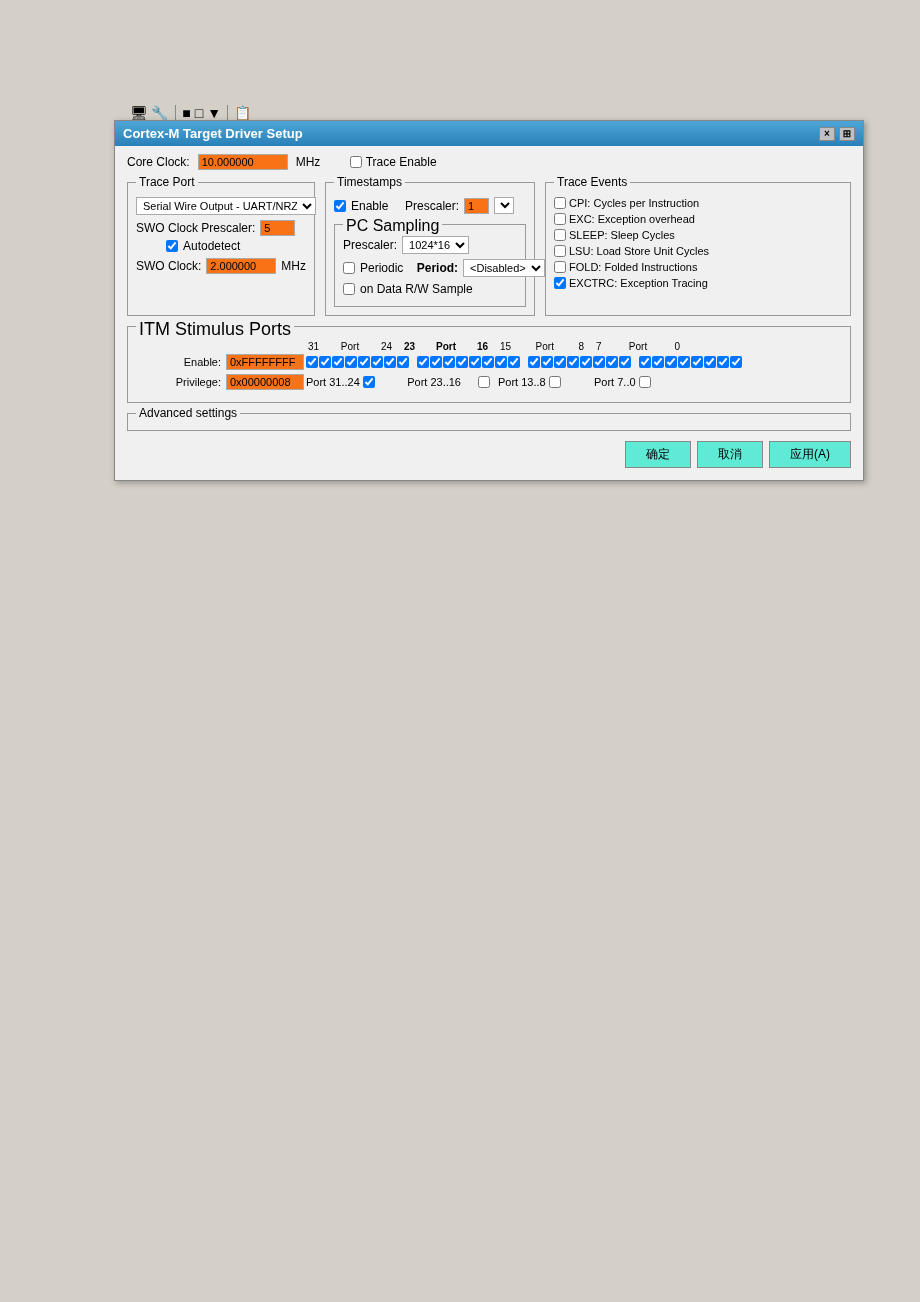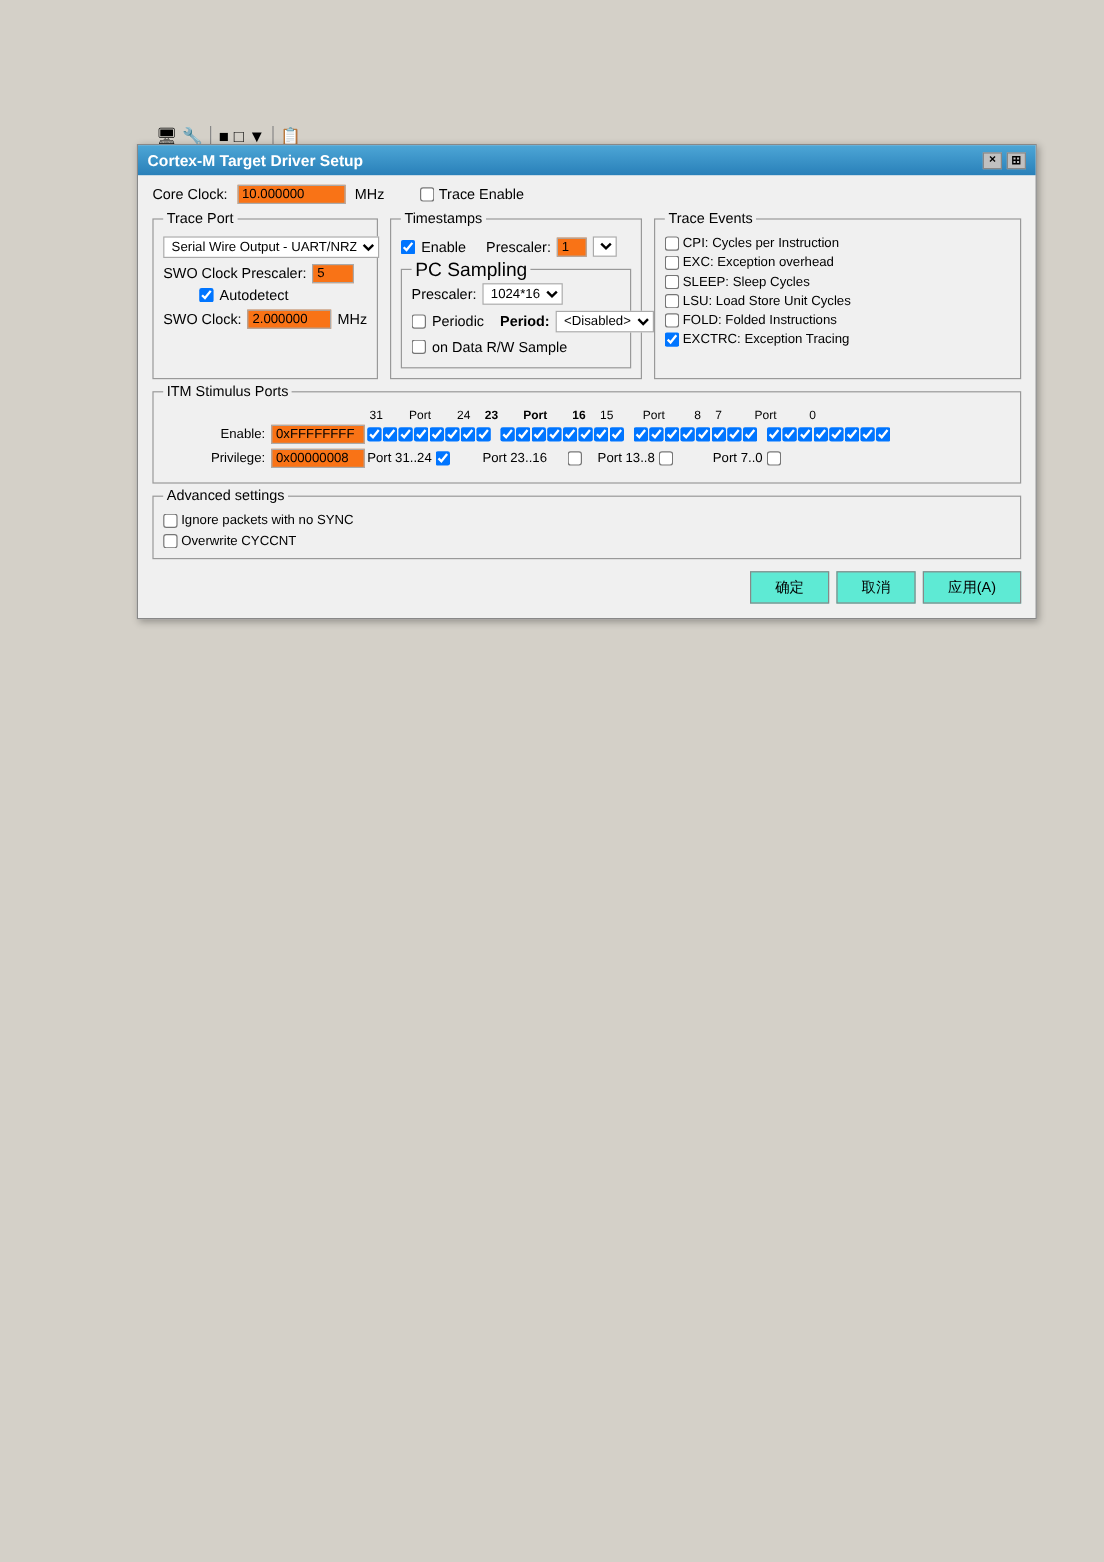--- a/index.html
+++ b/index.html
@@ -233,21 +233,21 @@
       margin-bottom: 10px;
       background: #f0f0f0;
     }
 
     .itm-panel-title {
       position: absolute;
       top: -8px;
       left: 8px;
       background: #f0f0f0;
       padding: 0 3px;
-      font-size: 12px;
+      font-size: 18px;
     }
 
     .itm-content {
       margin-top: 6px;
     }
 
     .advanced-panel {
       border: 1px solid #999;
       padding: 8px;
       position: relative;
@@ -530,50 +530,40 @@
             </div>
             <div style="width:80px; font-size:11px;">
               <input type="text" style="width: 78px;" value="0x00000008">
             </div>
 
             <div style="display:flex; gap:0; font-size:11px; align-items:center;">
               <div style="width:88px; display:flex; align-items:center; gap:3px; margin-right:8px;">
                 <span>Port 31..24</span>
                 <input type="checkbox" checked="" style="">
               </div>
-              <div style="width:88px; display:flex; align-items:center; gap:17px; margin-right:8px;">
+              <div style="width:88px; display:flex; align-items:center; gap:17px; margin-right:8px;justify-content:flex-end;">
                 <span>Port 23..16</span>
                 <input type="checkbox" style="">
               </div>
               <div style="width:88px; display:flex; align-items:center; gap:3px; margin-right:8px;">
                 <span>Port 13..8</span>
                 <input type="checkbox" style="">
               </div>
               <div style="width:88px; display:flex; align-items:center; gap:3px;">
                 <span>Port 7..0</span>
                 <input type="checkbox" style="">
               </div>
             </div>
           </div>
 
         </div>
       </div>
 
       <div class="advanced-panel">
         <span class="advanced-panel-title">Advanced settings</span>
-        <div class="advanced-content">
-          <div class="checkbox-label" style="margin-bottom:5px;">
-            <input type="checkbox" style="">
-            <span>Ignore packets with no SYNC</span>
-          </div>
-          <div class="checkbox-label">
-            <input type="checkbox" style="">
-            <span>Overwrite CYCCNT</span>
-          </div>
-        </div>
       </div>
 
       <div class="button-row">
         <button class="btn">确定</button>
         <button class="btn">取消</button>
         <button class="btn">应用(A)</button>
       </div>
 
     </div>
   </div>

